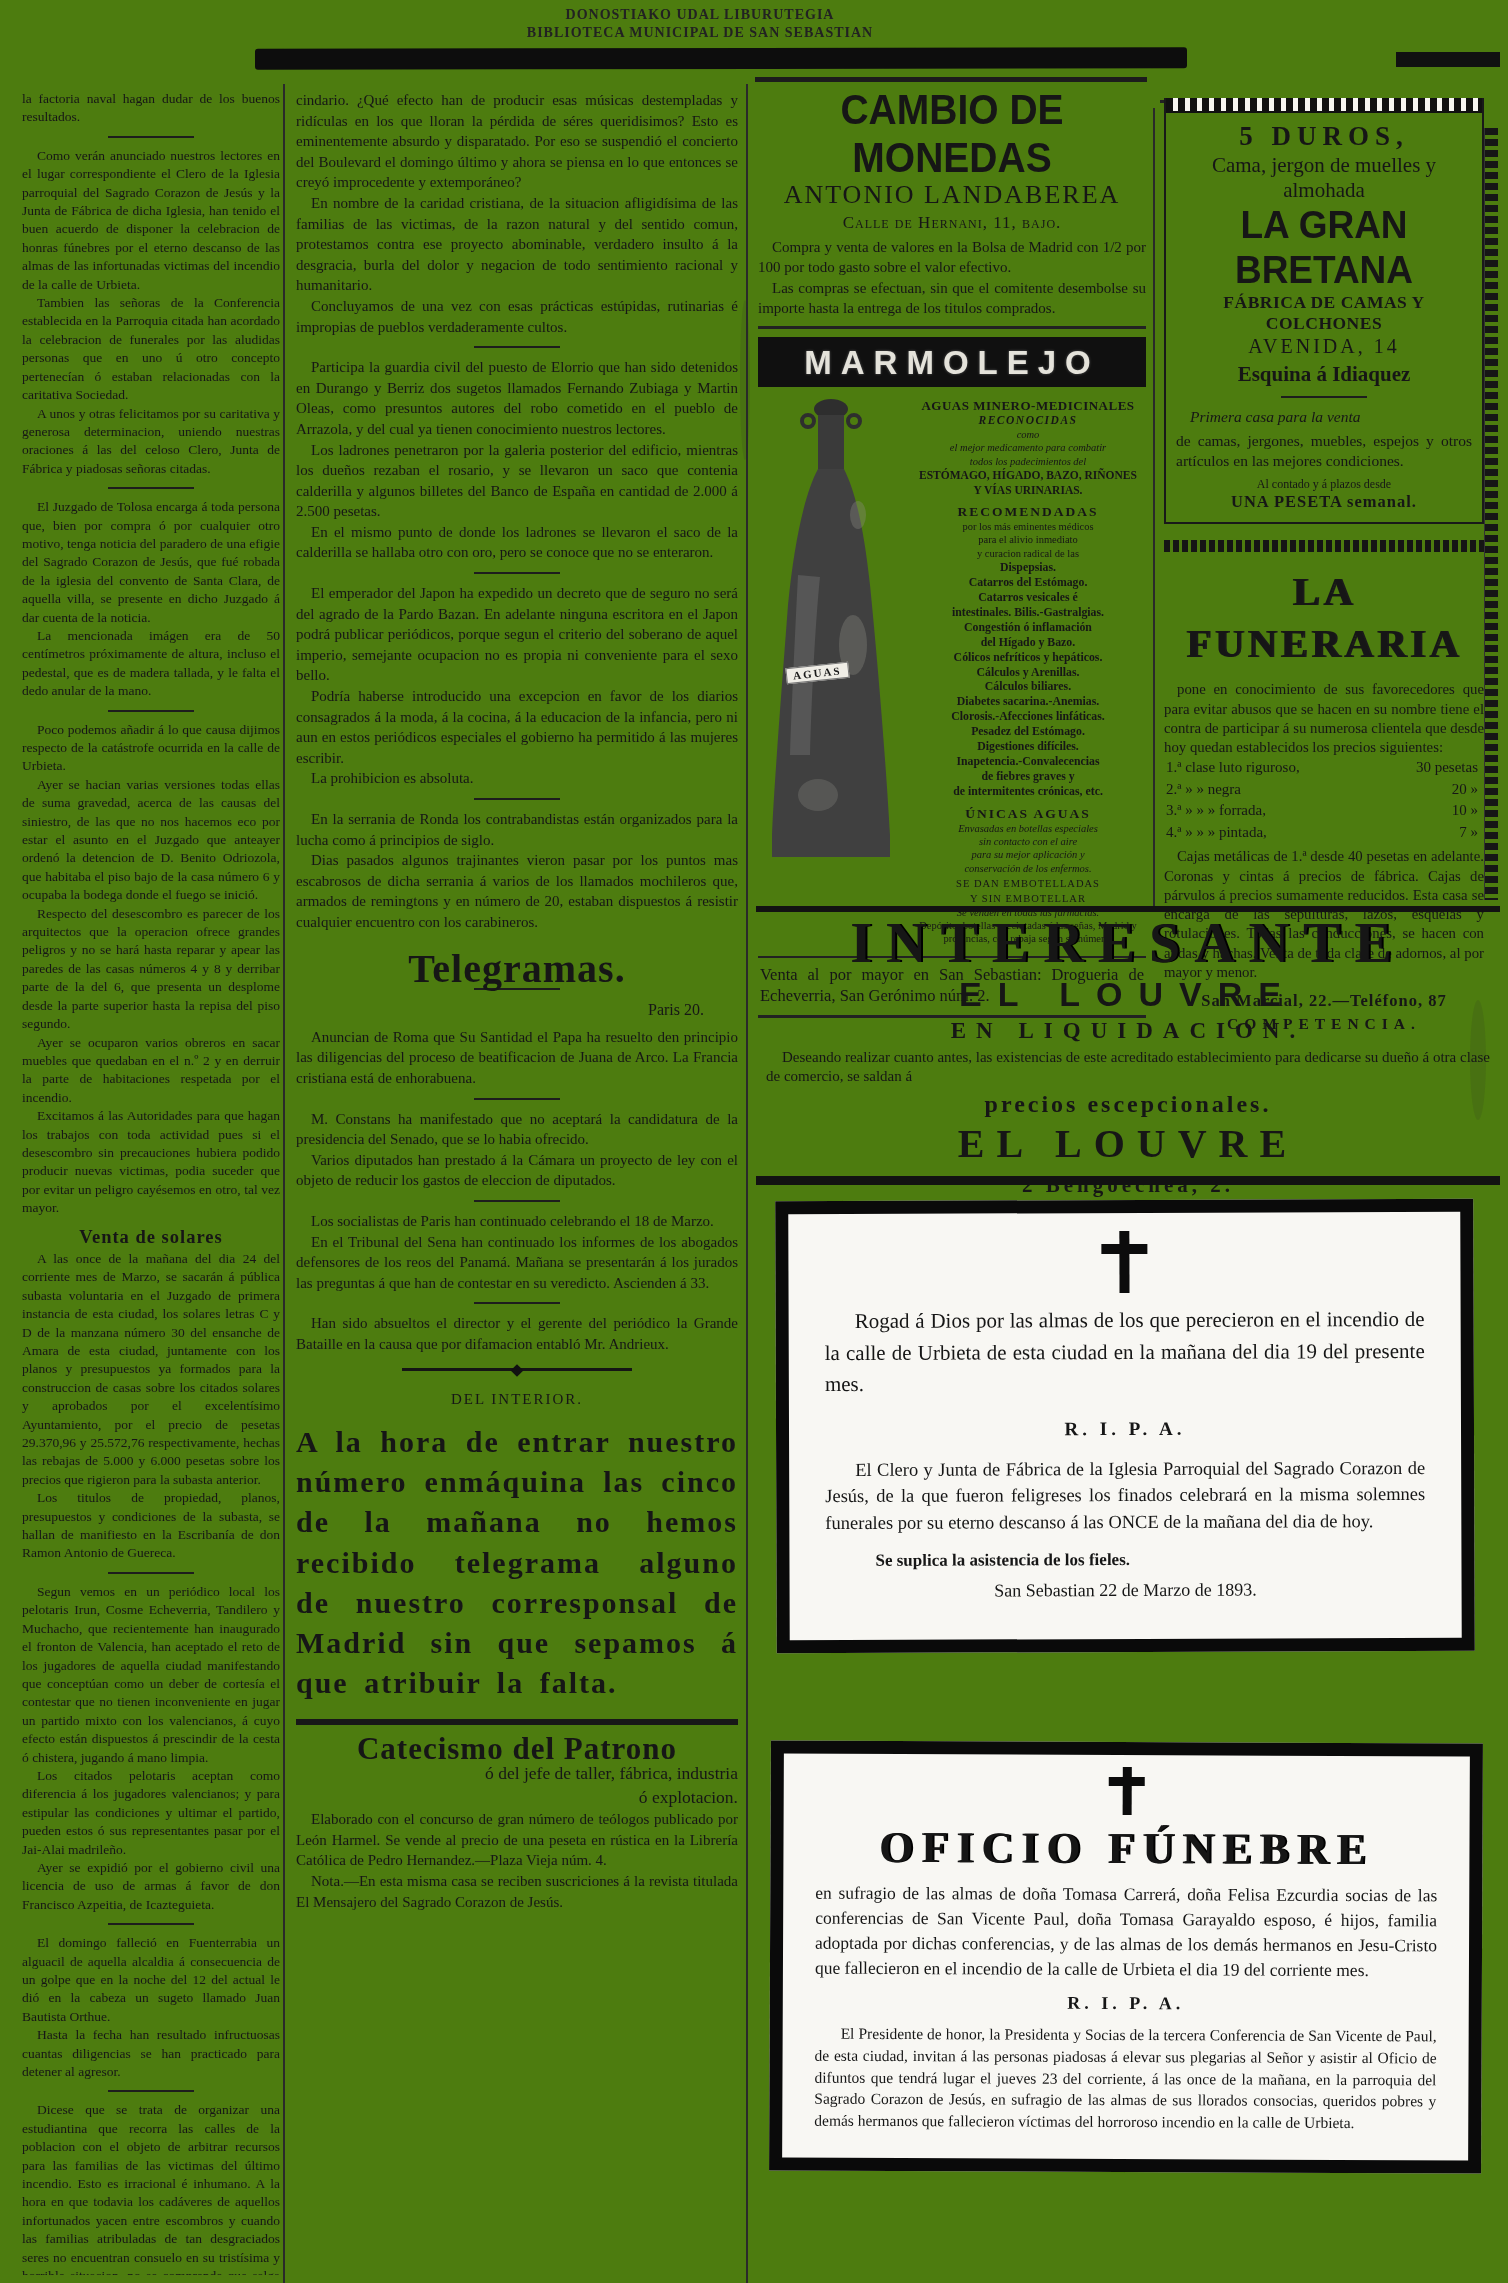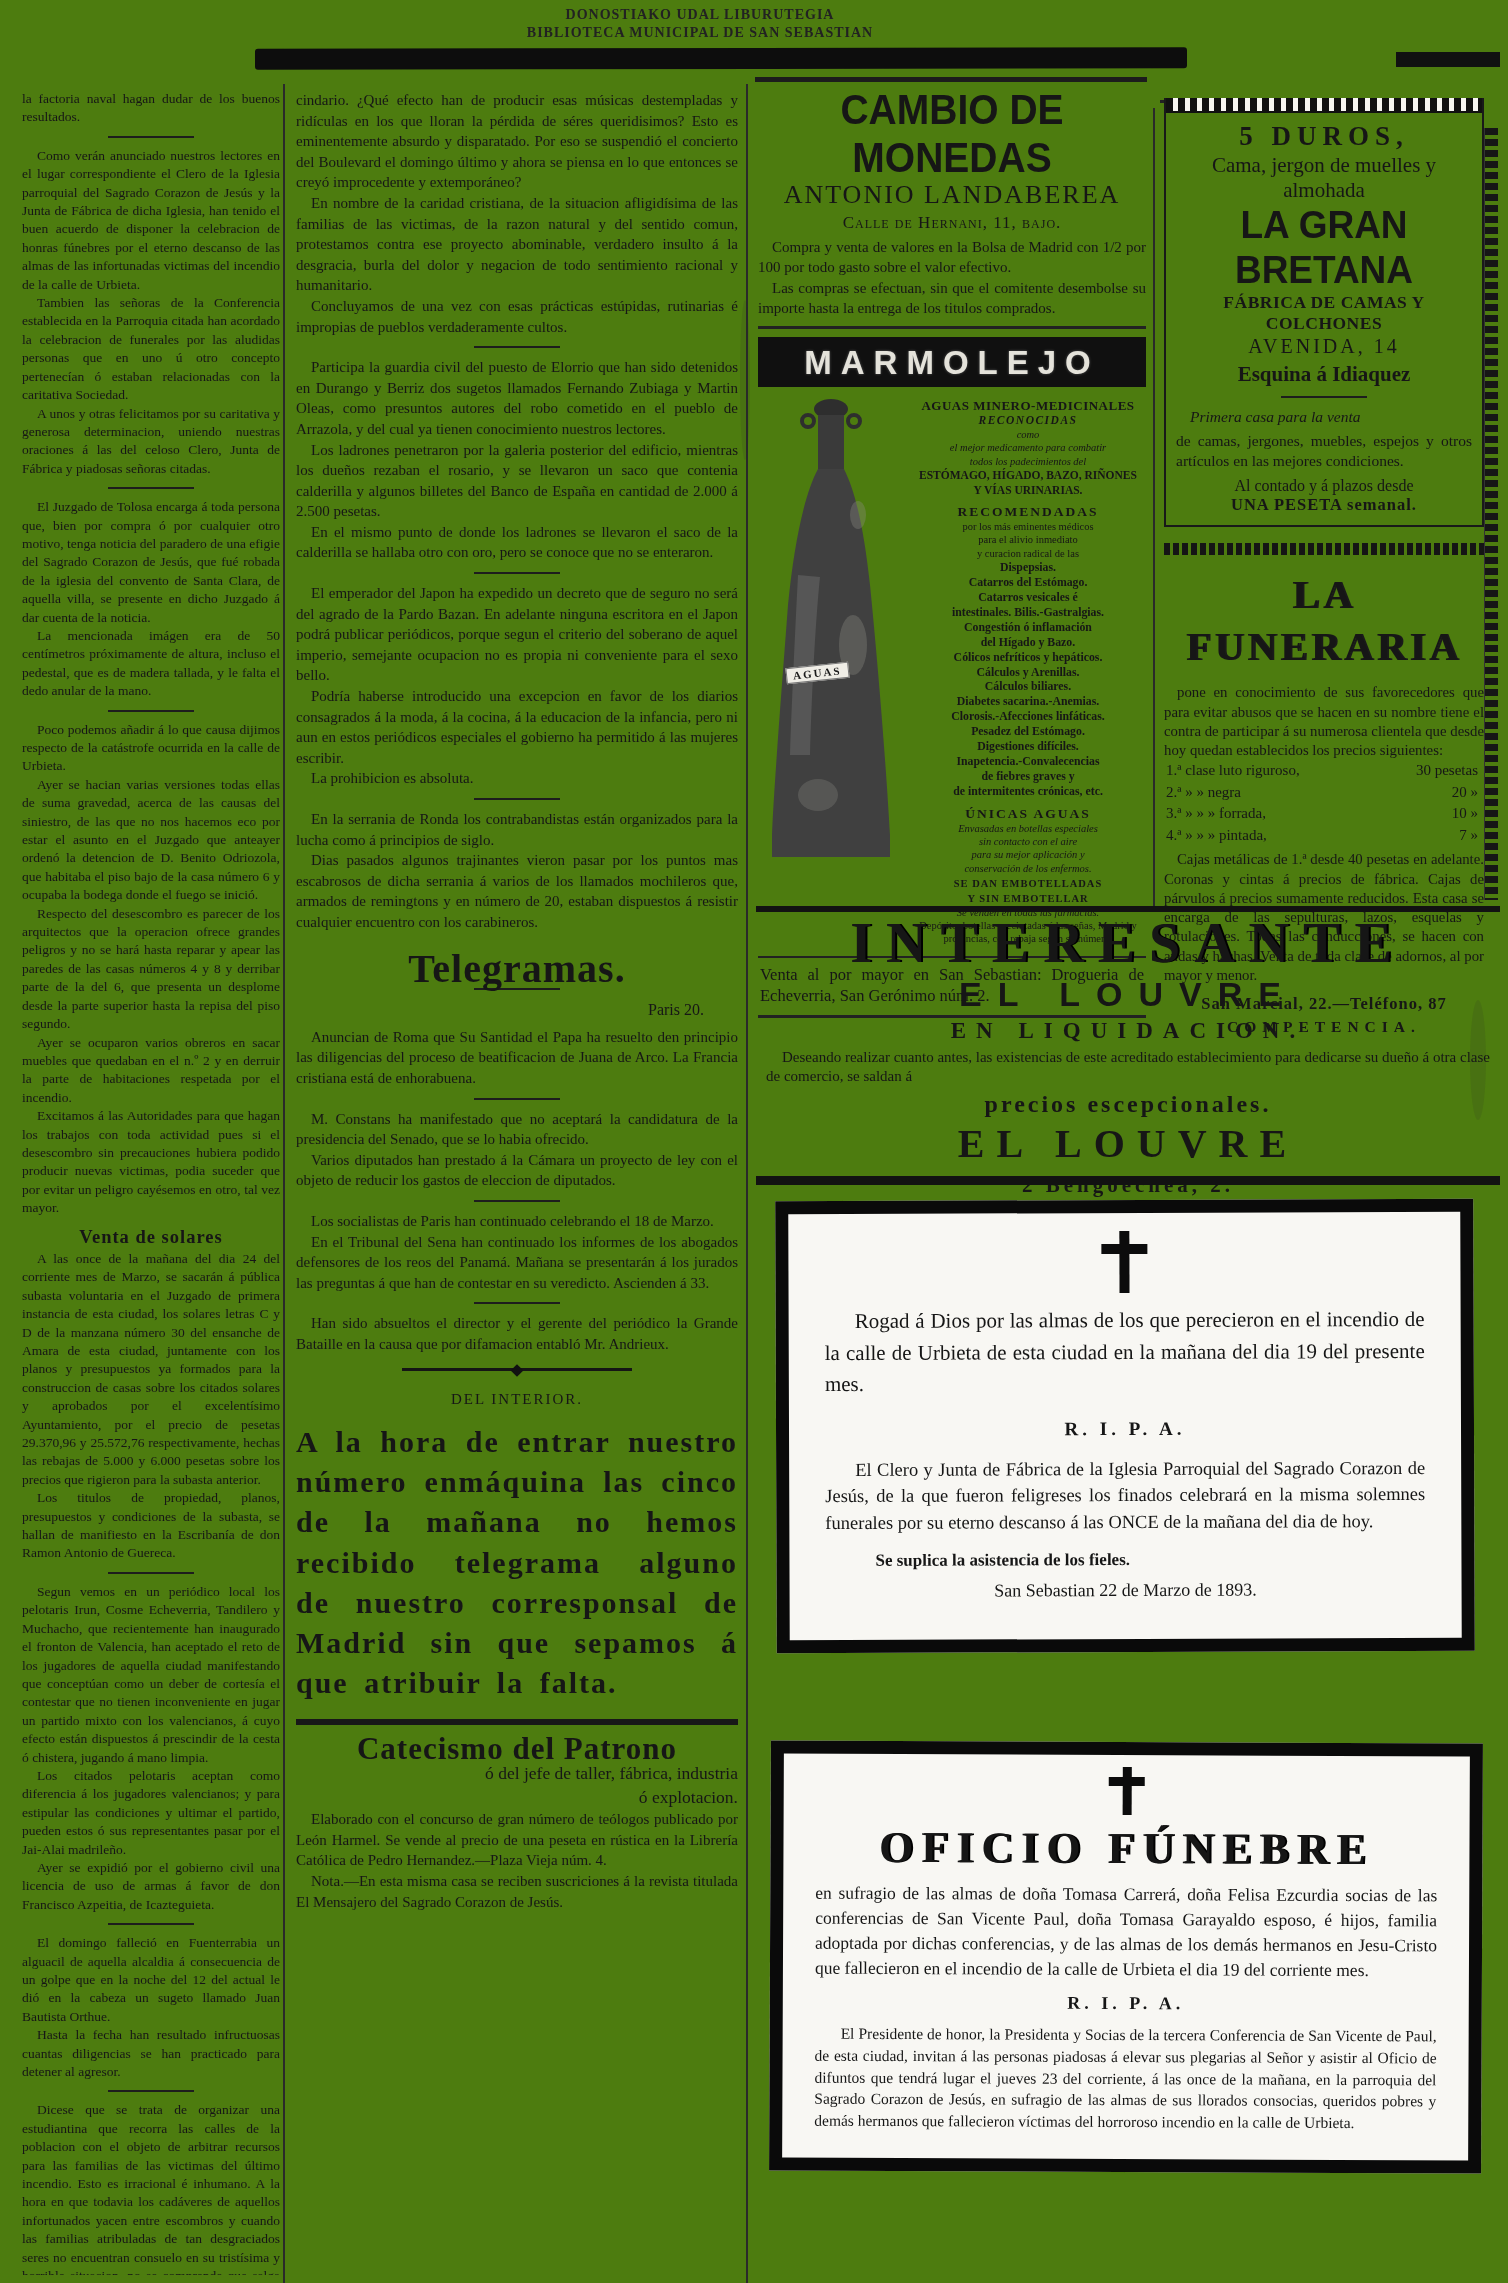--- a/index.html
+++ b/index.html
@@ -58,37 +58,37 @@
                 transform:rotate(-6deg);border:1px solid #777;}
   .marm-text{flex:1;text-align:center;padding-top:2px;}
   .m-line{margin:1px 0;line-height:1.18;}
   .m-b{font-weight:bold;font-size:13px;letter-spacing:.5px;}
   .m-bi{font-weight:bold;font-style:italic;font-size:11.5px;letter-spacing:1.5px;}
   .m-i{font-style:italic;font-size:10.5px;}
   .m-t{font-size:10.5px;}
   .m-b2{font-weight:bold;font-size:11.5px;}
   .m-c{font-weight:bold;font-size:11.8px;}
   .m-sp{font-weight:bold;font-size:13.5px;letter-spacing:2px;margin-top:7px;}
-  .m-t2{font-weight:bold;font-size:10.5px;letter-spacing:1px;margin-top:3px;}
+  .m-t2{font-weight:normal;font-size:10.5px;letter-spacing:1px;margin-top:3px;}
   .venta-mayor{font-size:16.5px;text-align:justify;margin:6px 2px;line-height:1.3;}
   
   .col4{position:absolute;left:1164px;top:98px;width:320px;}
   .bretana-box{border:2px solid #191919;border-top:none;padding:0 10px 10px;text-align:center;}
   .saw-band{height:13px;margin:0 -10px 8px;border-bottom:2px solid #111;
             background:repeating-linear-gradient(90deg,#111 0 7px,#f7f6f1 7px 12px);}
   .duros{font-weight:bold;font-size:27px;letter-spacing:6px;}
   .bret-sub{font-size:21px;margin-top:1px;}
   .bret-title{font-family:"Liberation Sans",sans-serif;font-weight:bold;font-size:37px;
               transform:scaleY(1.06);margin:3px 0 2px;}
   .bret-l1{font-weight:bold;font-size:17.5px;letter-spacing:.5px;}
   .bret-l2{font-size:20px;letter-spacing:3px;margin-top:1px;}
   .bret-l3{font-weight:bold;font-size:21px;margin:4px 0 2px;}
   .bret-p1{font-style:italic;font-size:15.5px;text-align:justify;text-indent:14px;margin:6px 0 4px;line-height:1.3;}
   .bret-p1b{font-size:15.5px;text-align:justify;text-indent:0;margin:0;line-height:1.3;}
-  .bret-p2{font-size:16px;margin-top:6px;}
+  .bret-p2{font-size:12px;margin-top:6px;}
   .bret-p3{font-weight:bold;font-size:16.5px;letter-spacing:1px;}
   .orn-band{height:12px;margin:16px 0 14px;
             background:repeating-linear-gradient(90deg,#151515 0 6px,transparent 6px 9px);}
   .funeraria{font-size:14.8px;text-align:justify;line-height:1.3;}
   .fun-title{font-weight:bold;font-size:40px;text-align:center;letter-spacing:4px;
              text-shadow:2px 0 0 #1a1a1a;margin-bottom:10px;}
   .fun-intro{text-indent:13px;margin:0;}
   .price-row{display:flex;justify-content:space-between;font-size:15px;padding:1px 6px 1px 2px;}
   .fun-body{text-indent:13px;margin:4px 0 0;}
   .fun-address{font-weight:bold;font-size:16.5px;text-align:center;letter-spacing:1px;margin-top:8px;}

